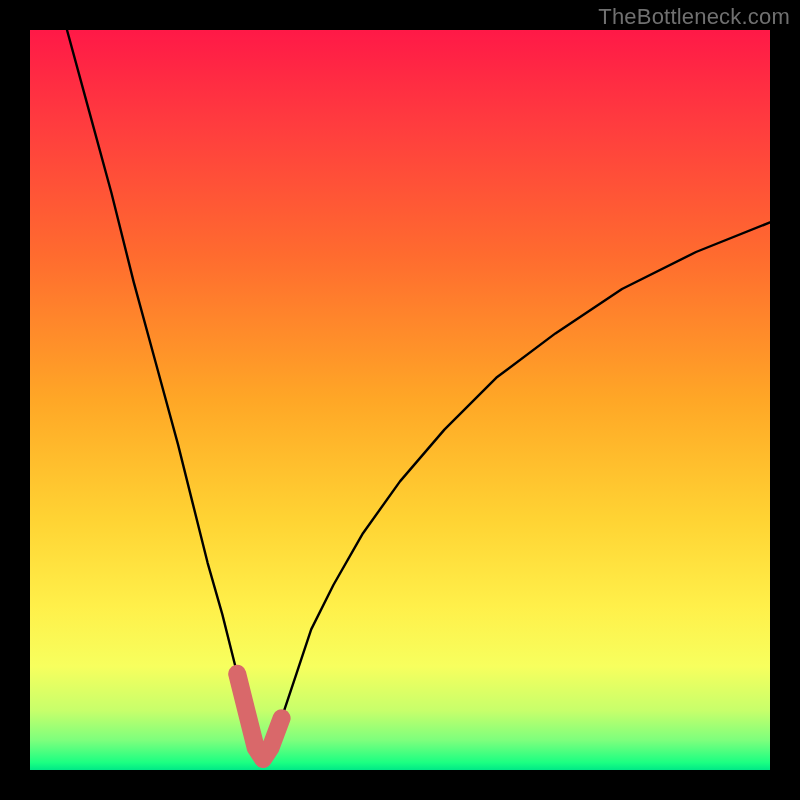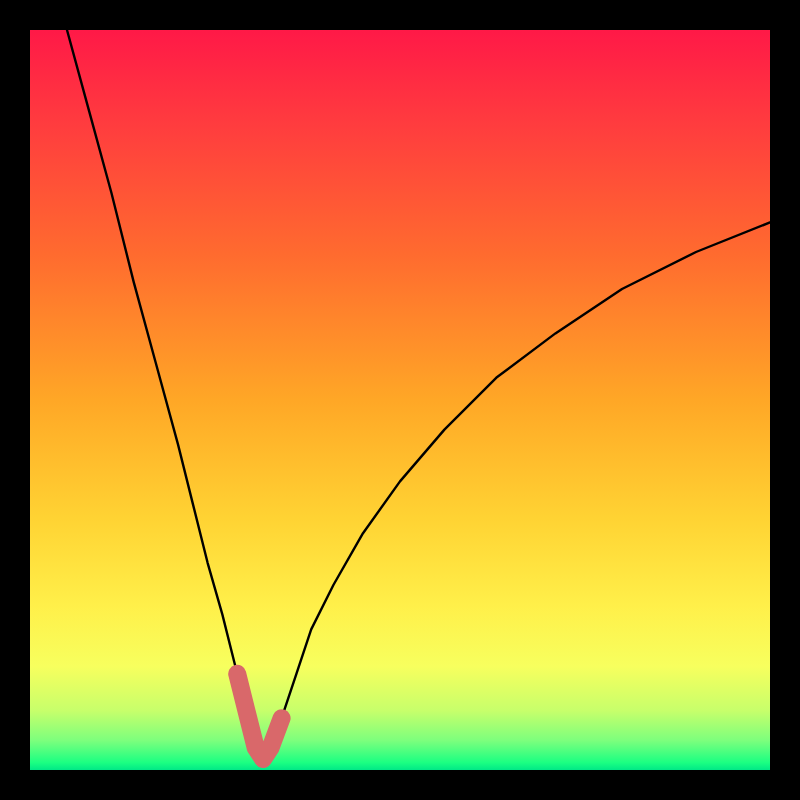--- a/index.html
+++ b/index.html
@@ -61,13 +61,14 @@
 
 <div class="frame">
   <div class="plot-area">
     <svg class="curve" viewBox="0 0 740 740" preserveAspectRatio="none">
 
       <path id="main-curve" fill="none" stroke="#000" stroke-width="2.4" stroke-linecap="round" stroke-linejoin="round" d="M37.00 0.00 L59.20 81.40 L81.40 162.80 L103.60 251.60 L125.80 333.00 L148.00 414.40 L162.80 473.60 L177.60 532.80 L192.40 584.60 L207.20 643.80 L218.30 688.20 L225.70 717.80 L233.10 728.90 L240.50 717.80 L251.60 688.20 L266.40 643.80 L281.20 599.40 L303.40 555.00 L333.00 503.20 L370.00 451.40 L414.40 399.60 L466.20 347.80 L525.40 303.40 L592.00 259.00 L666.00 222.00 L740.00 192.40"></path>
 
       <path id="highlight-curve" fill="none" stroke="#d9686a" stroke-width="18" stroke-linecap="round" stroke-linejoin="round" d="M207.20 643.80 L218.30 688.20 L225.70 717.80 L233.10 728.90 L240.50 717.80 L251.60 688.20"></path>
     </svg>
   </div>
+  <div class="watermark">TheBottleneck.com</div>
 </div>
 
 </body></html>

